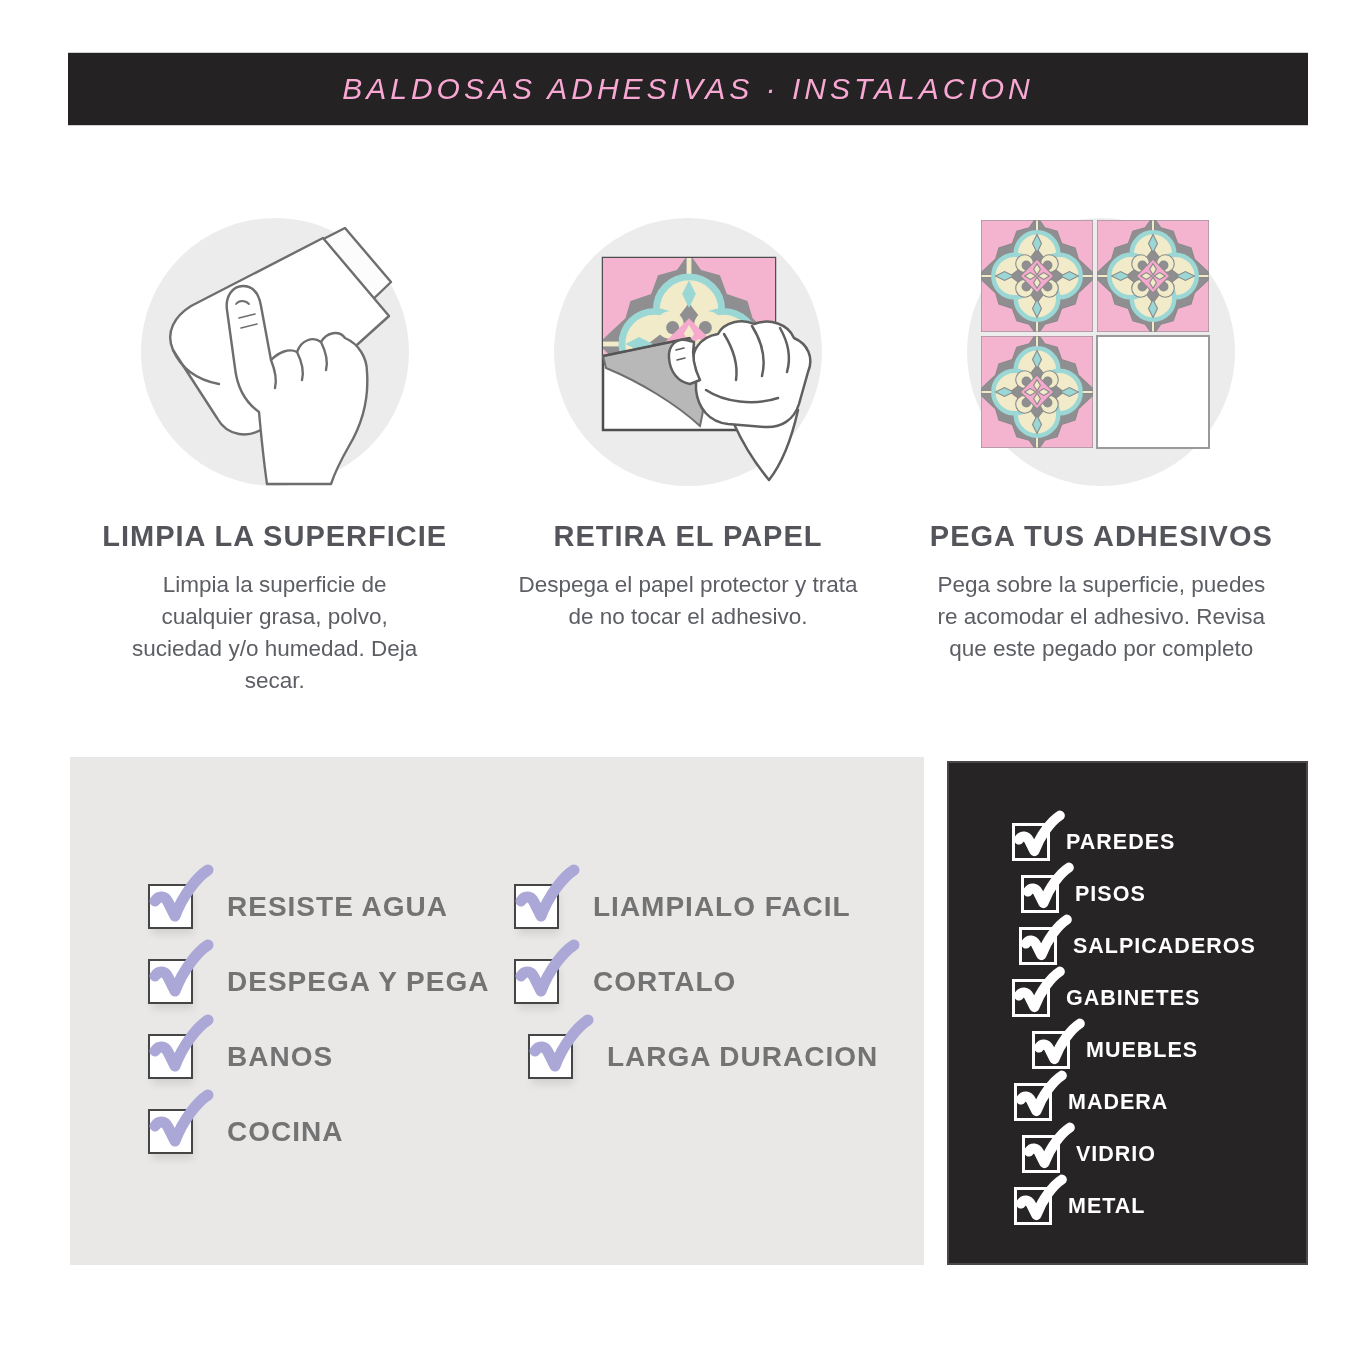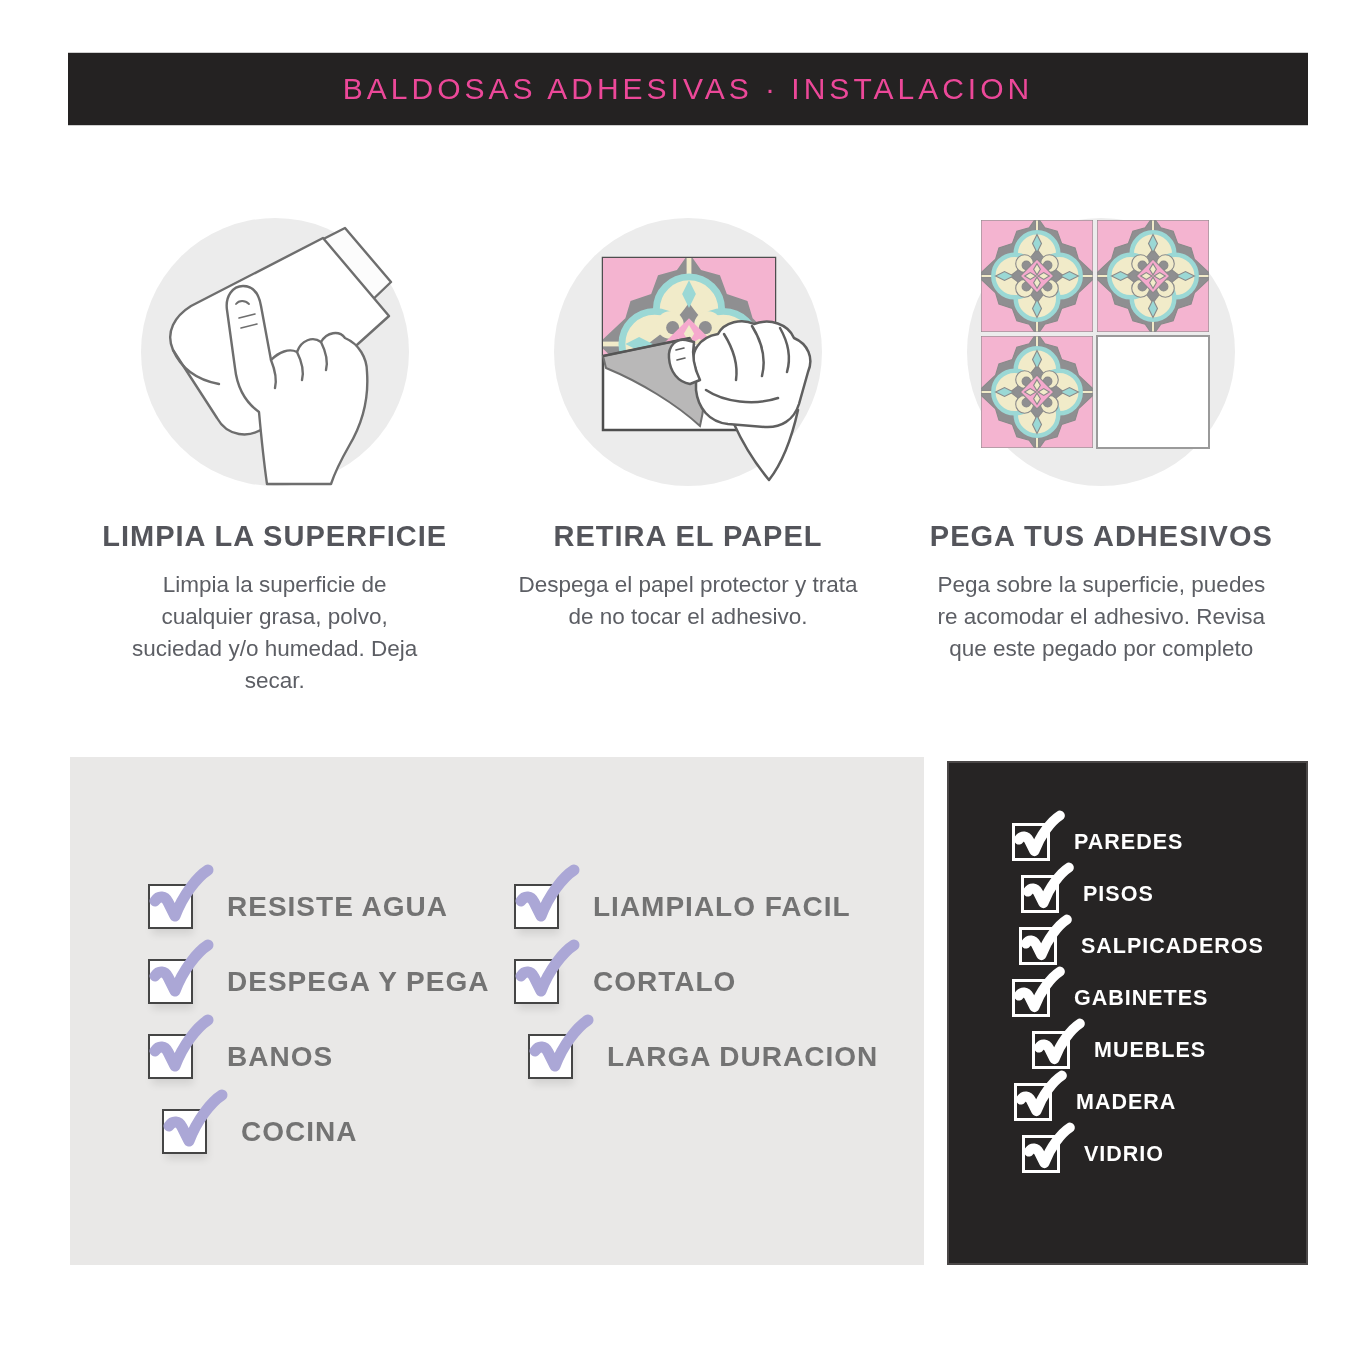--- a/index.html
+++ b/index.html
@@ -15,21 +15,21 @@
   }
   svg{overflow:visible;display:block;}
 
   
   .banner{
     position:absolute;left:68px;top:53px;width:1240px;height:72px;
     background:var(--banner-bg);display:flex;align-items:center;justify-content:center;
     box-shadow:0 1px 0 #cfcfcf, 0 -1px 0 #cfcfcf;
   }
   .banner-title{
-    color:#ec4899;font-size:30px;letter-spacing:4px;font-weight:400;white-space:nowrap;
+    color:#f9a8d4;font-size:30px;letter-spacing:4px;font-weight:400;white-space:nowrap;font-style:italic;
   }
 
   
   .steps{position:absolute;left:68px;top:218px;width:1240px;display:flex;}
   .step{flex:1 1 0;text-align:center;}
   .illus-wrap{position:relative;width:268px;height:268px;margin:0 auto;}
   .circle-bg{position:absolute;inset:0;border-radius:50%;background:var(--circle-bg);}
   .illus{position:absolute;}
   .illus-wipe{left:-2px;top:-6px;}
   .illus-peel{left:-6px;top:16px;}
@@ -65,21 +65,21 @@
   .check-label{
     margin-left:34px;font-size:28px;font-weight:bold;letter-spacing:1px;
     color:#737373;white-space:nowrap;
   }
 
   .surfaces-panel{
     position:absolute;left:947px;top:761px;width:361px;height:504px;
     background:var(--surfaces-panel-bg);border:2px solid #4a4747;
   }
   .surfaces-list{position:absolute;left:63px;top:57px;}
-  .surfaces-list .check-item{height:44px;margin-bottom:8px;gap:8px;}
+  .surfaces-list .check-item{height:44px;margin-bottom:8px;}
   .surfaces-list .cbx{
     width:38px;height:38px;background:transparent;border:3px solid #fff;box-shadow:none;
   }
   .surfaces-list .cbx svg{left:-3px;top:-15px;width:54px;height:54px;}
   .surfaces-list .cbx path{stroke:var(--check-white);stroke-width:13;}
   .surfaces-list .check-label{
     margin-left:16px;font-size:21.5px;color:#fff;letter-spacing:1px;
   }
 </style>
 </head>
@@ -223,21 +223,21 @@
     <span class="check-label">DESPEGA Y PEGA</span>
   </div>
       <div class="check-item">
     <span class="cbx">
       <svg viewBox="0 0 70 70" aria-hidden="true">
         <path d="M9 37 C13 31 19 32 22 38 L29 52 C37 31 51 13 62 6"></path>
       </svg>
     </span>
     <span class="check-label">BANOS</span>
   </div>
-      <div class="check-item" style="margin-left: 14px;">
+      <div class="check-item" style="">
     <span class="cbx">
       <svg viewBox="0 0 70 70" aria-hidden="true">
         <path d="M9 37 C13 31 19 32 22 38 L29 52 C37 31 51 13 62 6"></path>
       </svg>
     </span>
     <span class="check-label">COCINA</span>
   </div>
     </div>
   <div class="features-col c1" id="features-col-1">
       <div class="check-item">
@@ -318,14 +318,22 @@
     <span class="check-label">MADERA</span>
   </div>
       <div class="check-item" style="margin-left: 10px;">
     <span class="cbx">
       <svg viewBox="0 0 70 70" aria-hidden="true">
         <path d="M9 37 C13 31 19 32 22 38 L29 52 C37 31 51 13 62 6"></path>
       </svg>
     </span>
     <span class="check-label">VIDRIO</span>
   </div>
+      <div class="check-item" style="margin-left: 2px;">
+    <span class="cbx">
+      <svg viewBox="0 0 70 70" aria-hidden="true">
+        <path d="M9 37 C13 31 19 32 22 38 L29 52 C37 31 51 13 62 6"></path>
+      </svg>
+    </span>
+    <span class="check-label">METAL</span>
+  </div>
     </div>
 </div>
 
 </body></html>

